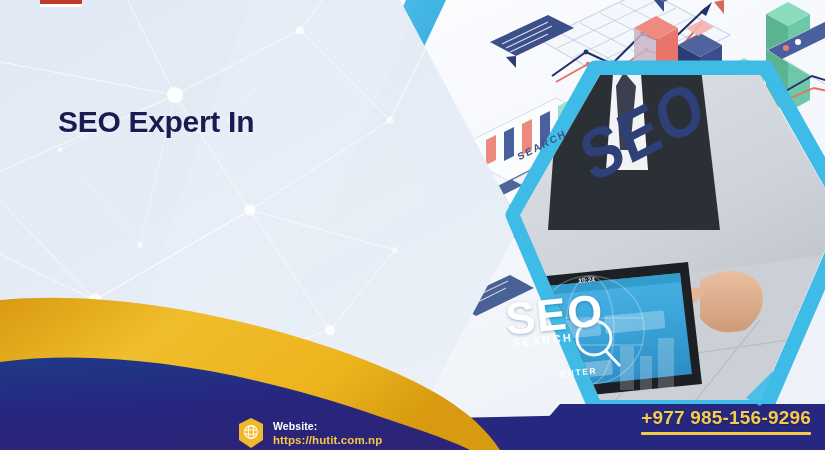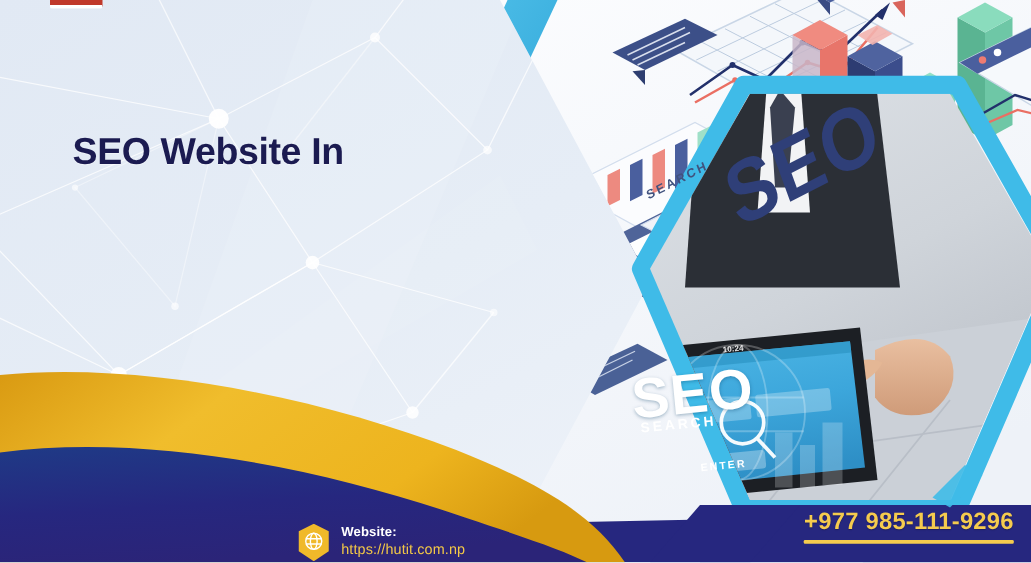--- a/index.html
+++ b/index.html
@@ -23,30 +23,30 @@
   #headline .line{
     display:block;
     font-size:30px;font-weight:700;line-height:1.17;
     color:#1b1b51;letter-spacing:-0.3px;
     text-shadow:0 1px 0 rgba(255,255,255,.45);
   }
 
   
   #footer-web{
     position:absolute;left:238px;top:417px;z-index:40;
-    display:flex;align-items:flex-end;gap:9px;
+    display:flex;align-items:center;gap:9px;
   }
   #globe-badge{width:26px;height:30px;position:relative;flex:0 0 auto;}
   #footer-web .txt{padding-top:2px;}
   #footer-web .lbl{
     display:block;font-size:10.5px;font-weight:700;color:#ffffff;
     line-height:1.35;letter-spacing:.1px;
   }
   #footer-web .url{
-    display:block;font-size:11.5px;font-weight:400;color:#f3c846;
+    display:block;font-size:11.5px;font-weight:700;color:#f3c846;
     line-height:1.35;letter-spacing:.1px;
   }
   #phone{
     position:absolute;right:14px;top:408px;z-index:40;text-align:right;
   }
   #phone .num{
     display:block;font-size:19px;font-weight:700;color:#f5cb4e;
     letter-spacing:.2px;line-height:1.1;
     text-shadow:0 1px 1px rgba(0,0,0,.25);
   }
@@ -370,40 +370,40 @@
     <rect x="560" y="404" width="265" height="46" fill="#26277f"></rect>
     <path d="M560 404 L640 404 L600 450 L520 450 Z" fill="#26277f"></path>
 
     <path d="M746 398 L772 372 L786 380 L760 406 Z" fill="#3fbbe8" opacity="0.9"></path>
   </svg>
 
   <div class="layer" style="top:410px;height:40px;background:#26277f;z-index:34;
               clip-path:polygon(0 92%, 22% 60%, 45% 24%, 100% 0, 100% 100%, 0 100%);"></div>
 
   <div id="headline">
-    <span class="line">SEO Website In</span>
+    <span class="line">SEO Expert In</span>
   </div>
 
   <div id="footer-web">
     <svg id="globe-badge" viewBox="0 0 26 30" xmlns="http://www.w3.org/2000/svg">
       <path d="M13 0 L25 6 L25 22 L13 30 L1 22 L1 6 Z" fill="#f0b92a"></path>
       <g stroke="#ffffff" stroke-width="1.1" fill="none">
         <circle cx="13" cy="14" r="6.4"></circle>
         <ellipse cx="13" cy="14" rx="2.7" ry="6.4"></ellipse>
         <path d="M6.7 12 H19.3"></path>
           <path d="M6.7 16.2 H19.3"></path>
       </g>
     </svg>
     <span class="txt">
       <span class="lbl">Website:</span>
       <span class="url">https://hutit.com.np</span>
     </span>
   </div>
 
   <div id="phone">
-    <span class="num">+977 985-111-9296</span>
+    <span class="num">+977 985-156-9296</span>
     <span class="rule"></span>
   </div>
 
   <div class="iso" style="left:40px;top:-8px;width:42px;height:12px;background:#c0392b;
               border-bottom:3px solid #ffffff;z-index:45;border-radius:0 0 2px 2px;"></div>
 
 </div>
 
 </body></html>

